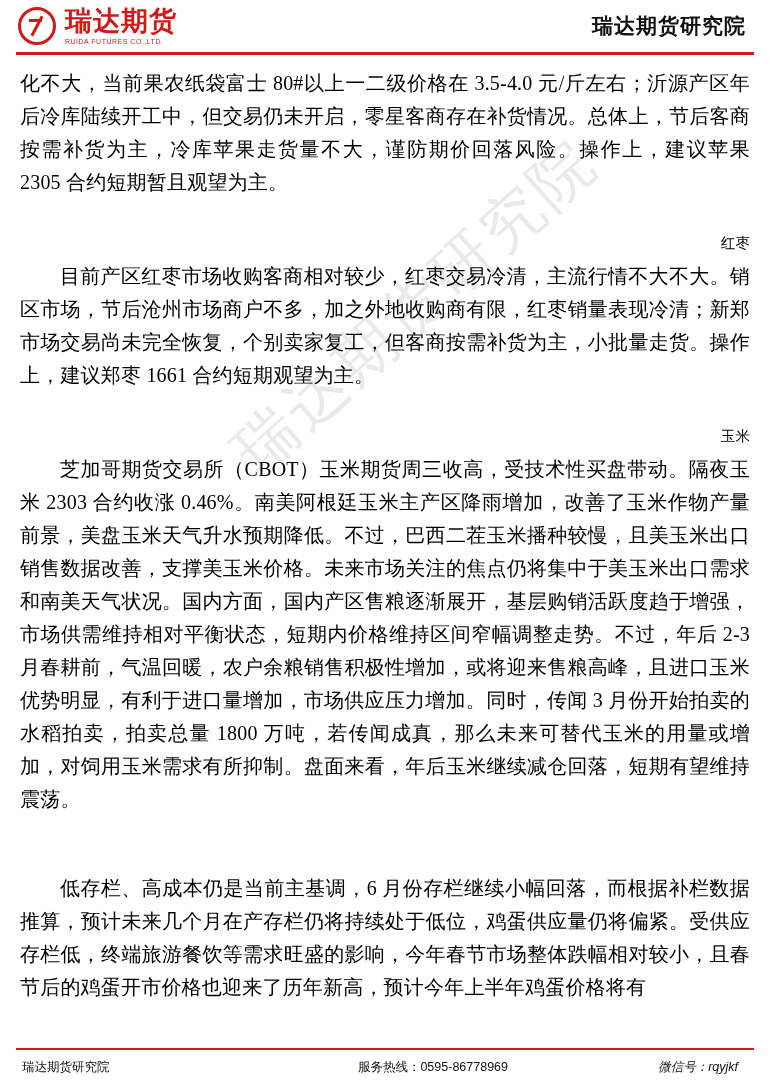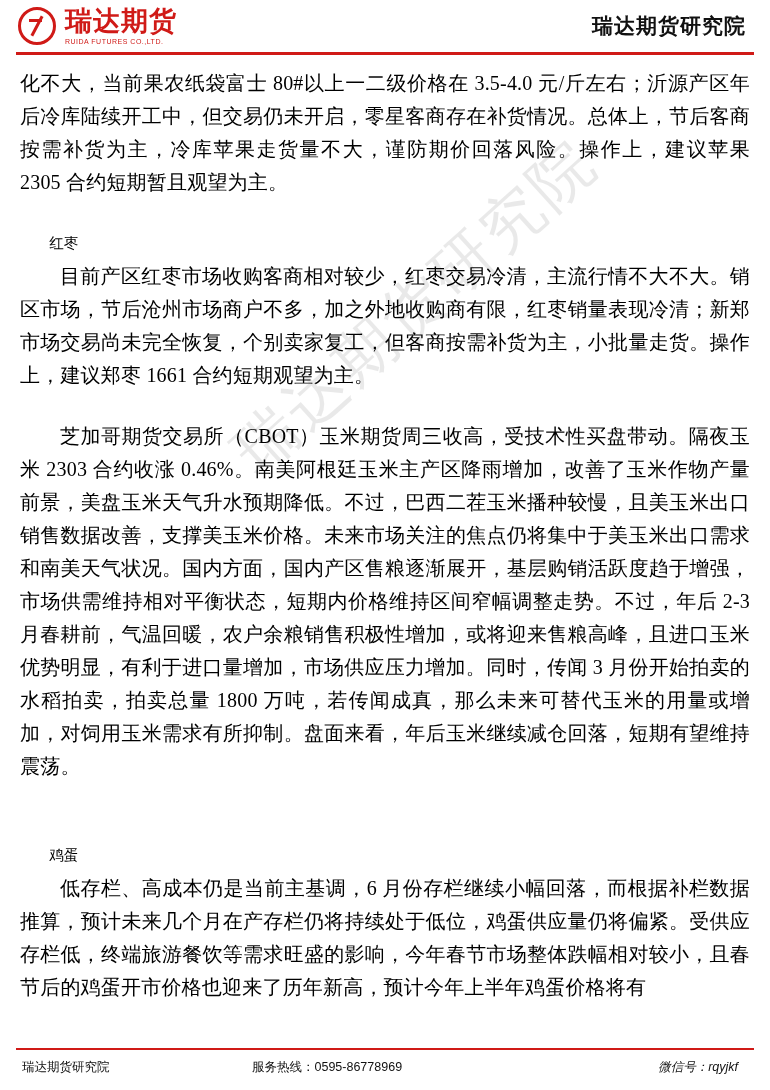--- a/index.html
+++ b/index.html
@@ -113,20 +113,21 @@
   }
   p.indent {
     text-indent: 2em;
   }
   h2.section {
     margin: 0;
     font-size: 14.6px;
     line-height: 33px;
     font-weight: normal;
     text-indent: 2em;
+    text-align: right;
   }
   .gap-lg { height: 28px; }
 
   
   .watermark {
     position: absolute;
     left: 0;
     top: 0;
     width: 770px;
     height: 1090px;
@@ -163,21 +164,21 @@
   }
   .footer-row {
     display: flex;
     align-items: center;
     padding: 9px 22px 14px 22px;
     font-family: "Liberation Sans", "DejaVu Sans", sans-serif;
     font-size: 12.5px;
     color: #111111;
   }
   .footer-left { width: 230px; }
-  .footer-center { flex: 1; text-align: left; }
+  .footer-center { flex: 1; text-align: right; }
   .footer-right { width: 230px; text-align: right; padding-right: 10px; font-style: italic; }
 </style>
 </head>
 <body>
 
 <div class="page">
 
   <div class="watermark">
     <span>瑞达期货研究院</span>
   </div>
@@ -196,26 +197,26 @@
 
   <div class="content">
 
     <p class="para">化不大，当前果农纸袋富士 80#以上一二级价格在 3.5-4.0 元/斤左右；沂源产区年后冷库陆续开工中，但交易仍未开启，零星客商存在补货情况。总体上，节后客商按需补货为主，冷库苹果走货量不大，谨防期价回落风险。操作上，建议苹果 2305 合约短期暂且观望为主。</p>
 
     <div class="gap-lg"></div>
     <h2 class="section">红枣</h2>
     <p class="para indent">目前产区红枣市场收购客商相对较少，红枣交易冷清，主流行情不大不大。销区市场，节后沧州市场商户不多，加之外地收购商有限，红枣销量表现冷清；新郑市场交易尚未完全恢复，个别卖家复工，但客商按需补货为主，小批量走货。操作上，建议郑枣 1661 合约短期观望为主。</p>
 
     <div class="gap-lg"></div>
+    <h2 class="section">玉米</h2>
     <p class="para indent">芝加哥期货交易所（CBOT）玉米期货周三收高，受技术性买盘带动。隔夜玉米 2303 合约收涨 0.46%。南美阿根廷玉米主产区降雨增加，改善了玉米作物产量前景，美盘玉米天气升水预期降低。不过，巴西二茬玉米播种较慢，且美玉米出口销售数据改善，支撑美玉米价格。未来市场关注的焦点仍将集中于美玉米出口需求和南美天气状况。国内方面，国内产区售粮逐渐展开，基层购销活跃度趋于增强，市场供需维持相对平衡状态，短期内价格维持区间窄幅调整走势。不过，年后 2-3 月春耕前，气温回暖，农户余粮销售积极性增加，或将迎来售粮高峰，且进口玉米优势明显，有利于进口量增加，市场供应压力增加。同时，传闻 3 月份开始拍卖的水稻拍卖，拍卖总量 1800 万吨，若传闻成真，那么未来可替代玉米的用量或增加，对饲用玉米需求有所抑制。盘面来看，年后玉米继续减仓回落，短期有望维持震荡。</p>
 
     <div class="gap-lg"></div>
 
     <div class="gap-lg"></div>
-    <h2 class="section">鸡蛋</h2>
     <p class="para indent">低存栏、高成本仍是当前主基调，6 月份存栏继续小幅回落，而根据补栏数据推算，预计未来几个月在产存栏仍将持续处于低位，鸡蛋供应量仍将偏紧。受供应存栏低，终端旅游餐饮等需求旺盛的影响，今年春节市场整体跌幅相对较小，且春节后的鸡蛋开市价格也迎来了历年新高，预计今年上半年鸡蛋价格将有</p>
 
   </div>
 
   <div class="footer">
     <div class="footer-rule"></div>
     <div class="footer-row">
       <div class="footer-left">瑞达期货研究院</div>
       <div class="footer-center">服务热线：0595-86778969</div>
       <div class="footer-right">微信号：rqyjkf</div>

